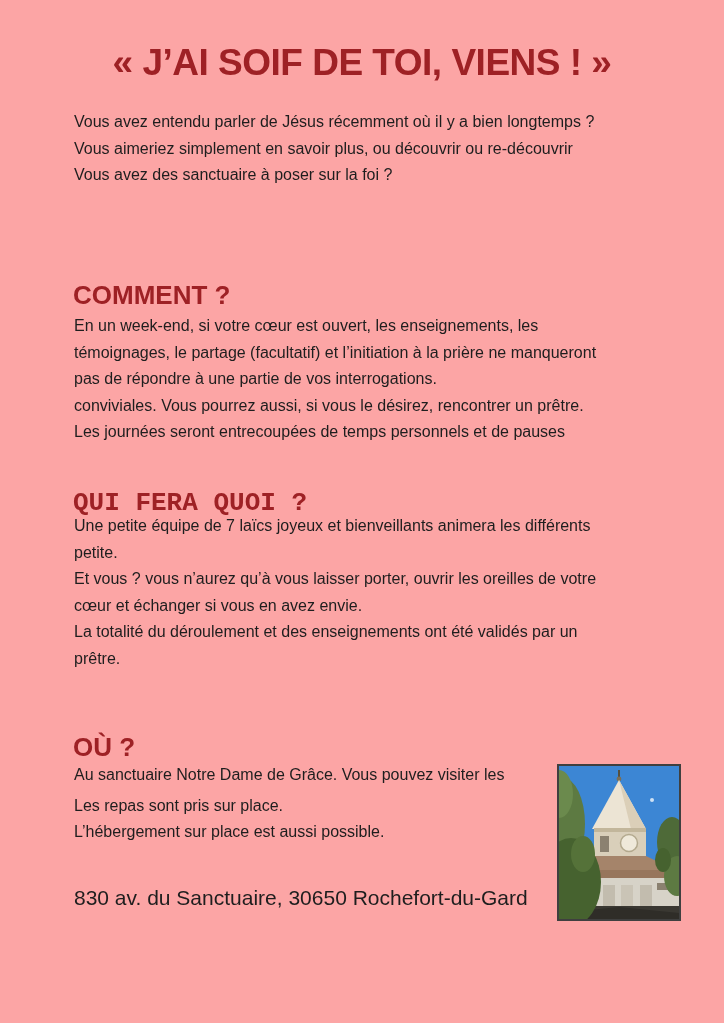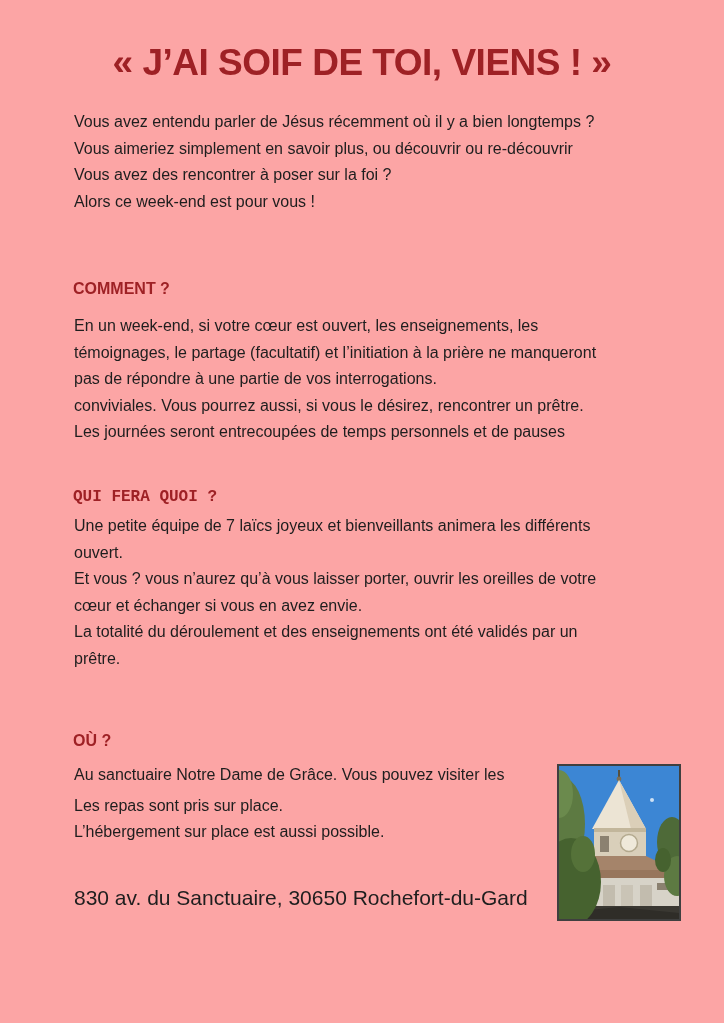--- a/index.html
+++ b/index.html
@@ -32,21 +32,21 @@
     position: absolute;
     left: 74px;
     font-size: 16px;
     line-height: 26.5px;
     color: #1e1e1e;
   }
   .body-block > div { white-space: nowrap; }
   .section-heading {
     position: absolute;
     left: 73px;
-    font-size: 16px;
+    font-size: 26px;
     font-weight: bold;
     color: #9e2125;
     white-space: nowrap;
   }
   #intro-block   { top: 109px; }
   #comment-heading { top: 280px; }
   #comment-block { top: 313px; }
   #qui-heading   { top: 488px; font-family: Liberation Mono, monospace; }
   #qui-block     { top: 513px; }
   #ou-heading    { top: 732px; }
@@ -80,37 +80,36 @@
 </head>
 <body>
 
 <div class="page">
 
   <div class="doc-title">« J’AI SOIF DE TOI, VIENS ! »</div>
 
   <div class="body-block" id="intro-block">
     <div>Vous avez entendu parler de Jésus récemment où il y a bien longtemps ?</div>
     <div>Vous aimeriez simplement en savoir plus, ou découvrir ou re-découvrir</div>
-    <div>Vous avez des rencontrer à poser sur la foi ?</div>
-    <div>Alors ce week-end est pour vous !</div>
+    <div>Vous avez des sanctuaire à poser sur la foi ?</div>
   </div>
 
   <div class="section-heading" id="comment-heading">COMMENT ?</div>
   <div class="body-block" id="comment-block">
     <div>En un week-end, si votre cœur est ouvert, les enseignements, les</div>
     <div>témoignages, le partage (facultatif) et l’initiation à la prière ne manqueront</div>
     <div>pas de répondre à une partie de vos interrogations.</div>
     <div>conviviales. Vous pourrez aussi, si vous le désirez, rencontrer un prêtre.</div>
     <div>Les journées seront entrecoupées de temps personnels et de pauses</div>
   </div>
 
   <div class="section-heading" id="qui-heading">QUI FERA QUOI ?</div>
   <div class="body-block" id="qui-block">
     <div>Une petite équipe de 7 laïcs joyeux et bienveillants animera les différents</div>
-    <div>ouvert.</div>
+    <div>petite.</div>
     <div>Et vous ? vous n’aurez qu’à vous laisser porter, ouvrir les oreilles de votre</div>
     <div>cœur et échanger si vous en avez envie.</div>
     <div>La totalité du déroulement et des enseignements ont été validés par un</div>
     <div>prêtre.</div>
   </div>
 
   <div class="section-heading" id="ou-heading">OÙ ?</div>
   <div class="body-block" id="ou-block">
     <div>Au sanctuaire Notre Dame de Grâce. Vous pouvez visiter les</div>
     <div class="para-gap">Les repas sont pris sur place.</div>

